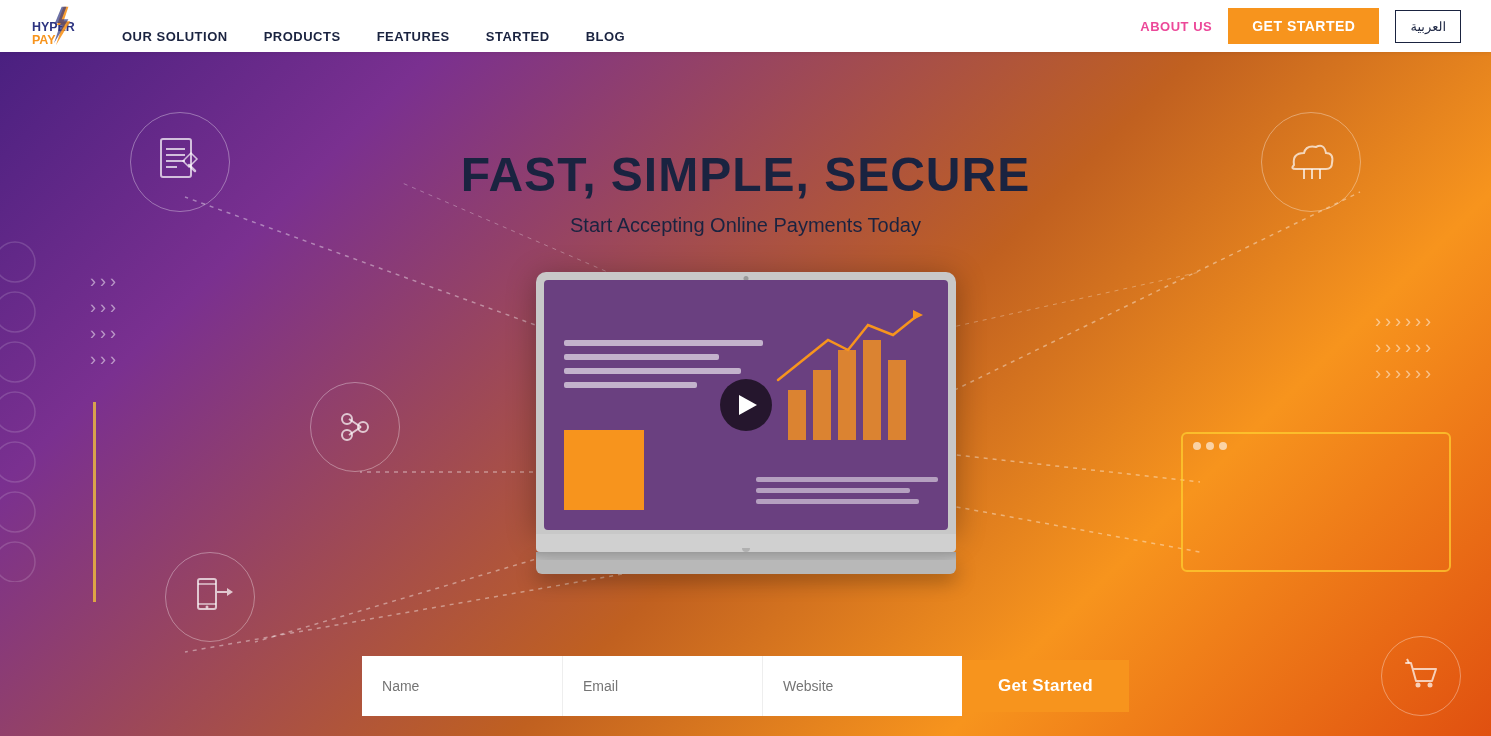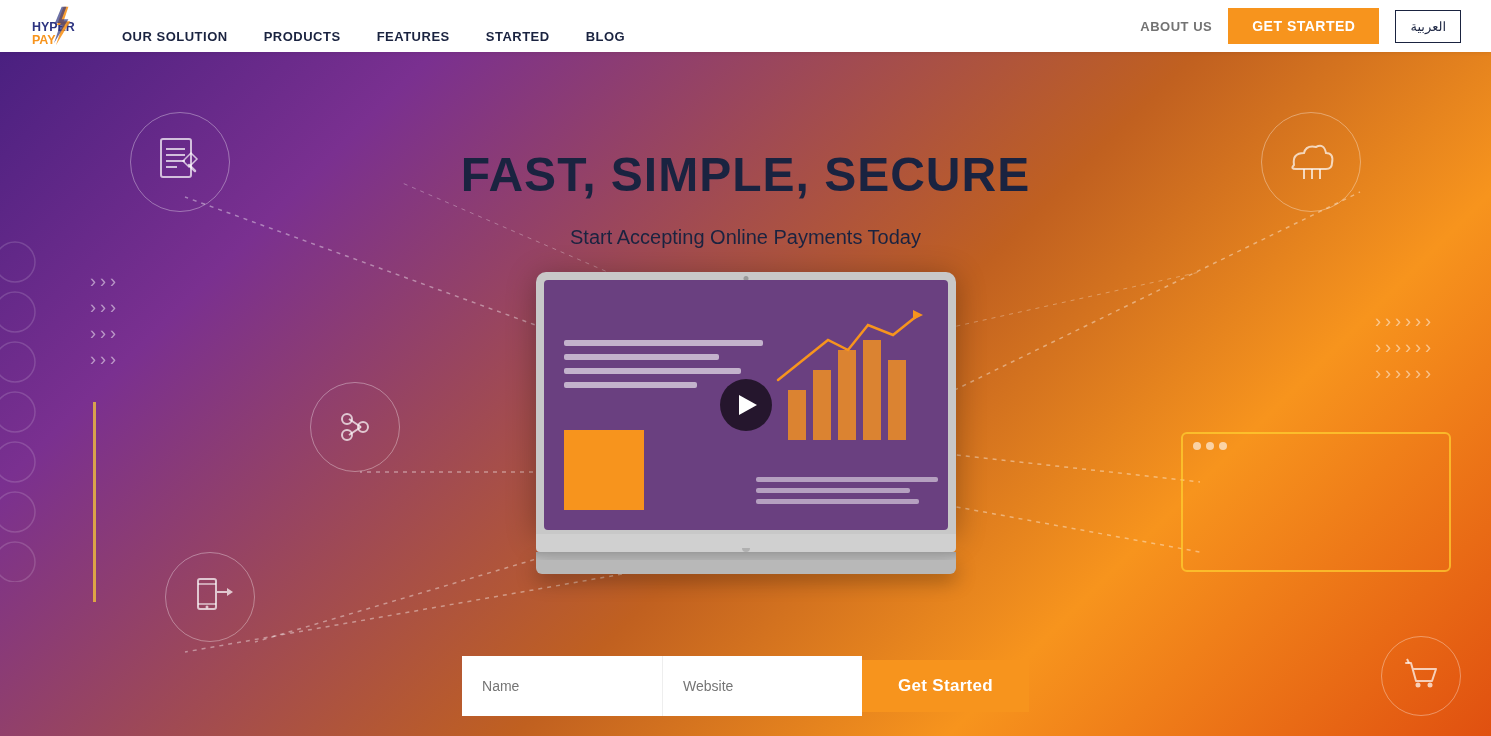--- a/index.html
+++ b/index.html
@@ -43,21 +43,21 @@
       margin-top: 21px;
     }
     .nav-right {
       display: flex;
       align-items: center;
       gap: 16px;
     }
     .about-us-link {
       font-size: 13px;
       font-weight: 600;
-      color: #737373;
+      color: #ec4899;
       letter-spacing: 0.5px;
       cursor: pointer;
     }
     .get-started-btn {
       background: #f7941d;
       color: #fff;
       border: none;
       padding: 10px 24px;
       font-size: 14px;
       font-weight: 700;
@@ -195,21 +195,21 @@
       position: absolute;
       top: 95px;
       text-align: center;
       width: 100%;
     }
     .hero-title {
       font-size: 48px;
       font-weight: 800;
       color: #1a2340;
       letter-spacing: 1px;
-      margin-bottom: 24px;
+      margin-bottom: 12px;
     }
     .hero-subtitle {
       font-size: 20px;
       color: #1a2340;
       font-weight: 400;
     }
 
     
     .laptop-container {
       position: absolute;
@@ -598,17 +598,18 @@
         </div>
       </div>
     </div>
     <div class="laptop-base"></div>
     <div class="laptop-hinge"></div>
     <div class="laptop-bottom"></div>
   </div>
 
   <div class="hero-form">
     <input class="form-input" type="text" placeholder="Name" style="">
+    <input class="form-input" type="email" placeholder="Email" style="">
     <input class="form-input" type="text" placeholder="Website" style="">
     <button class="form-submit">Get Started</button>
   </div>
 
 </section>
 
 </body></html>

